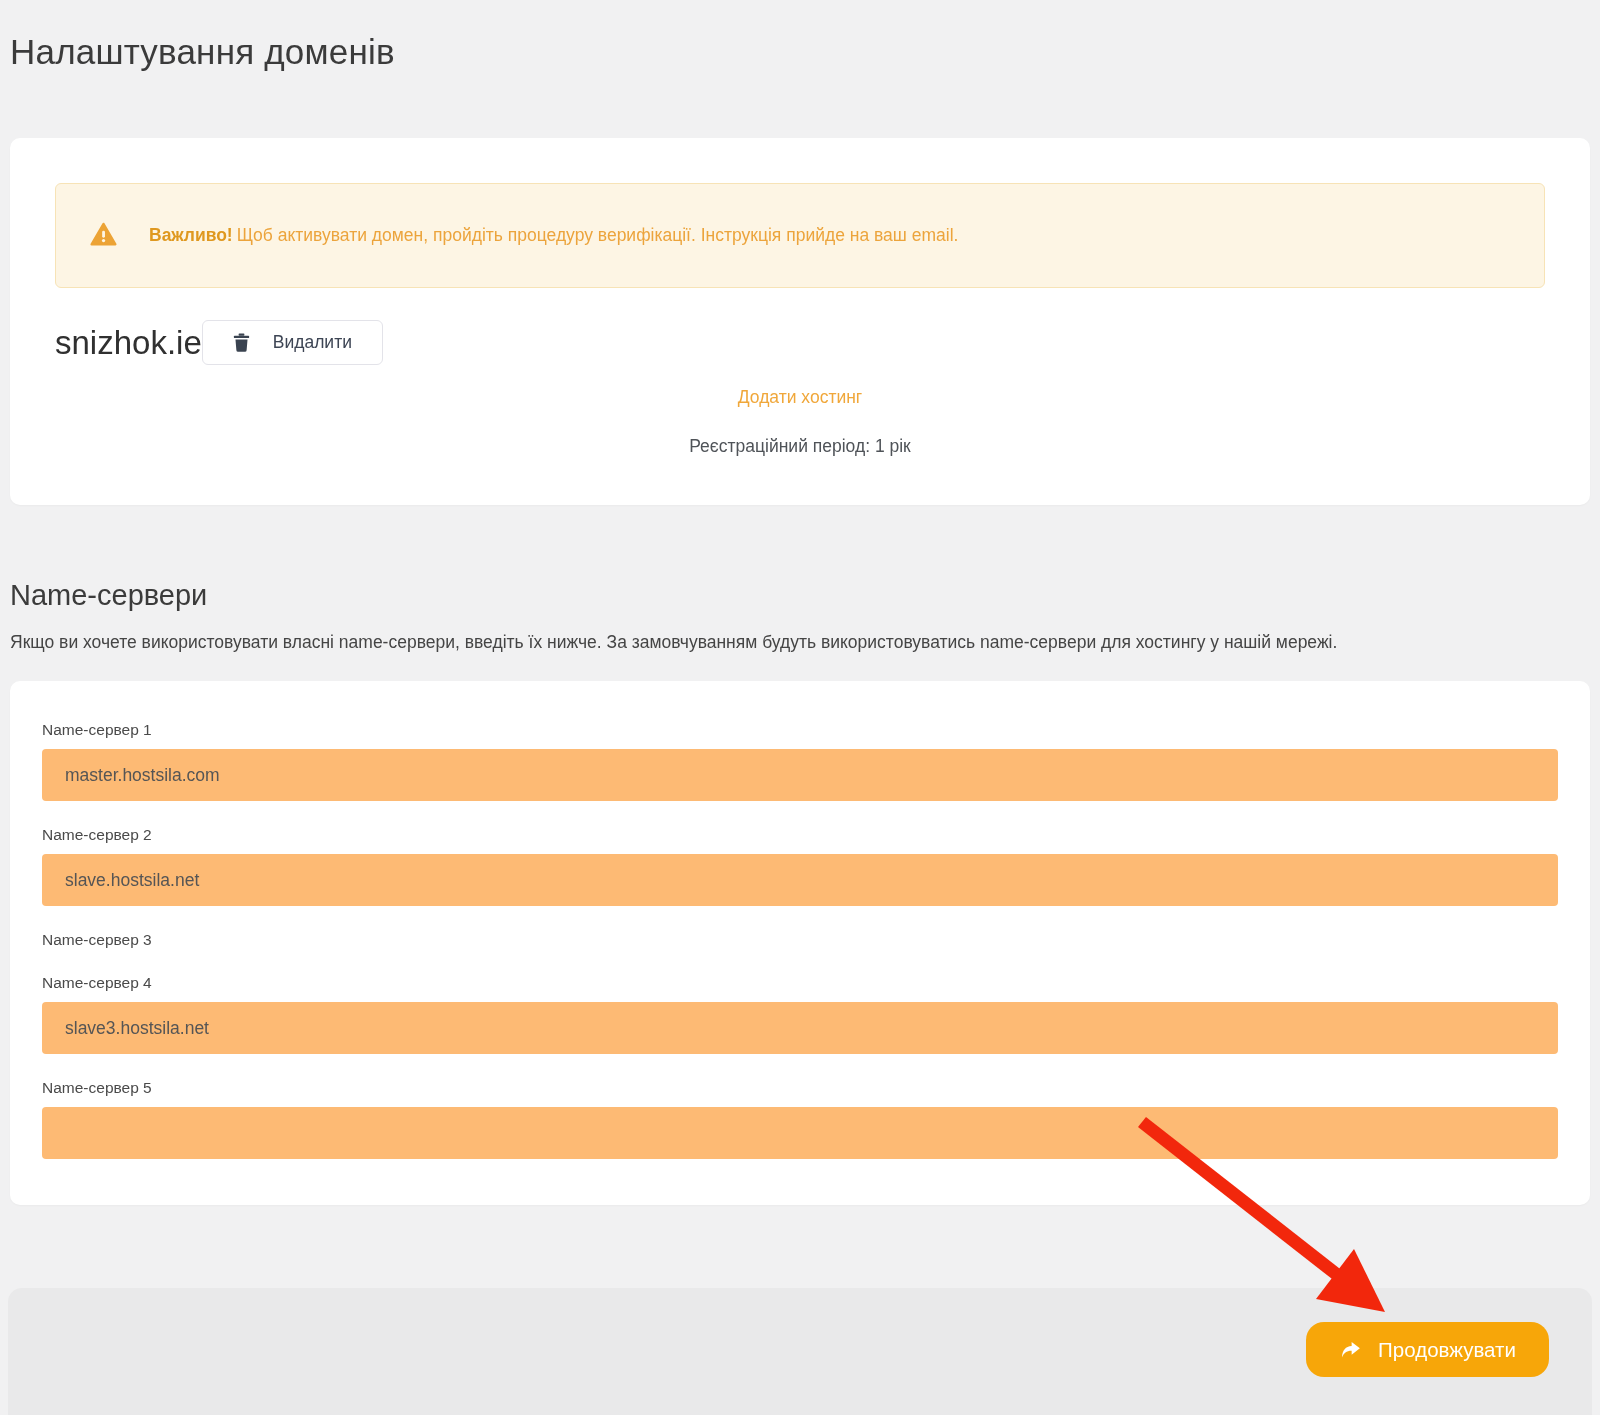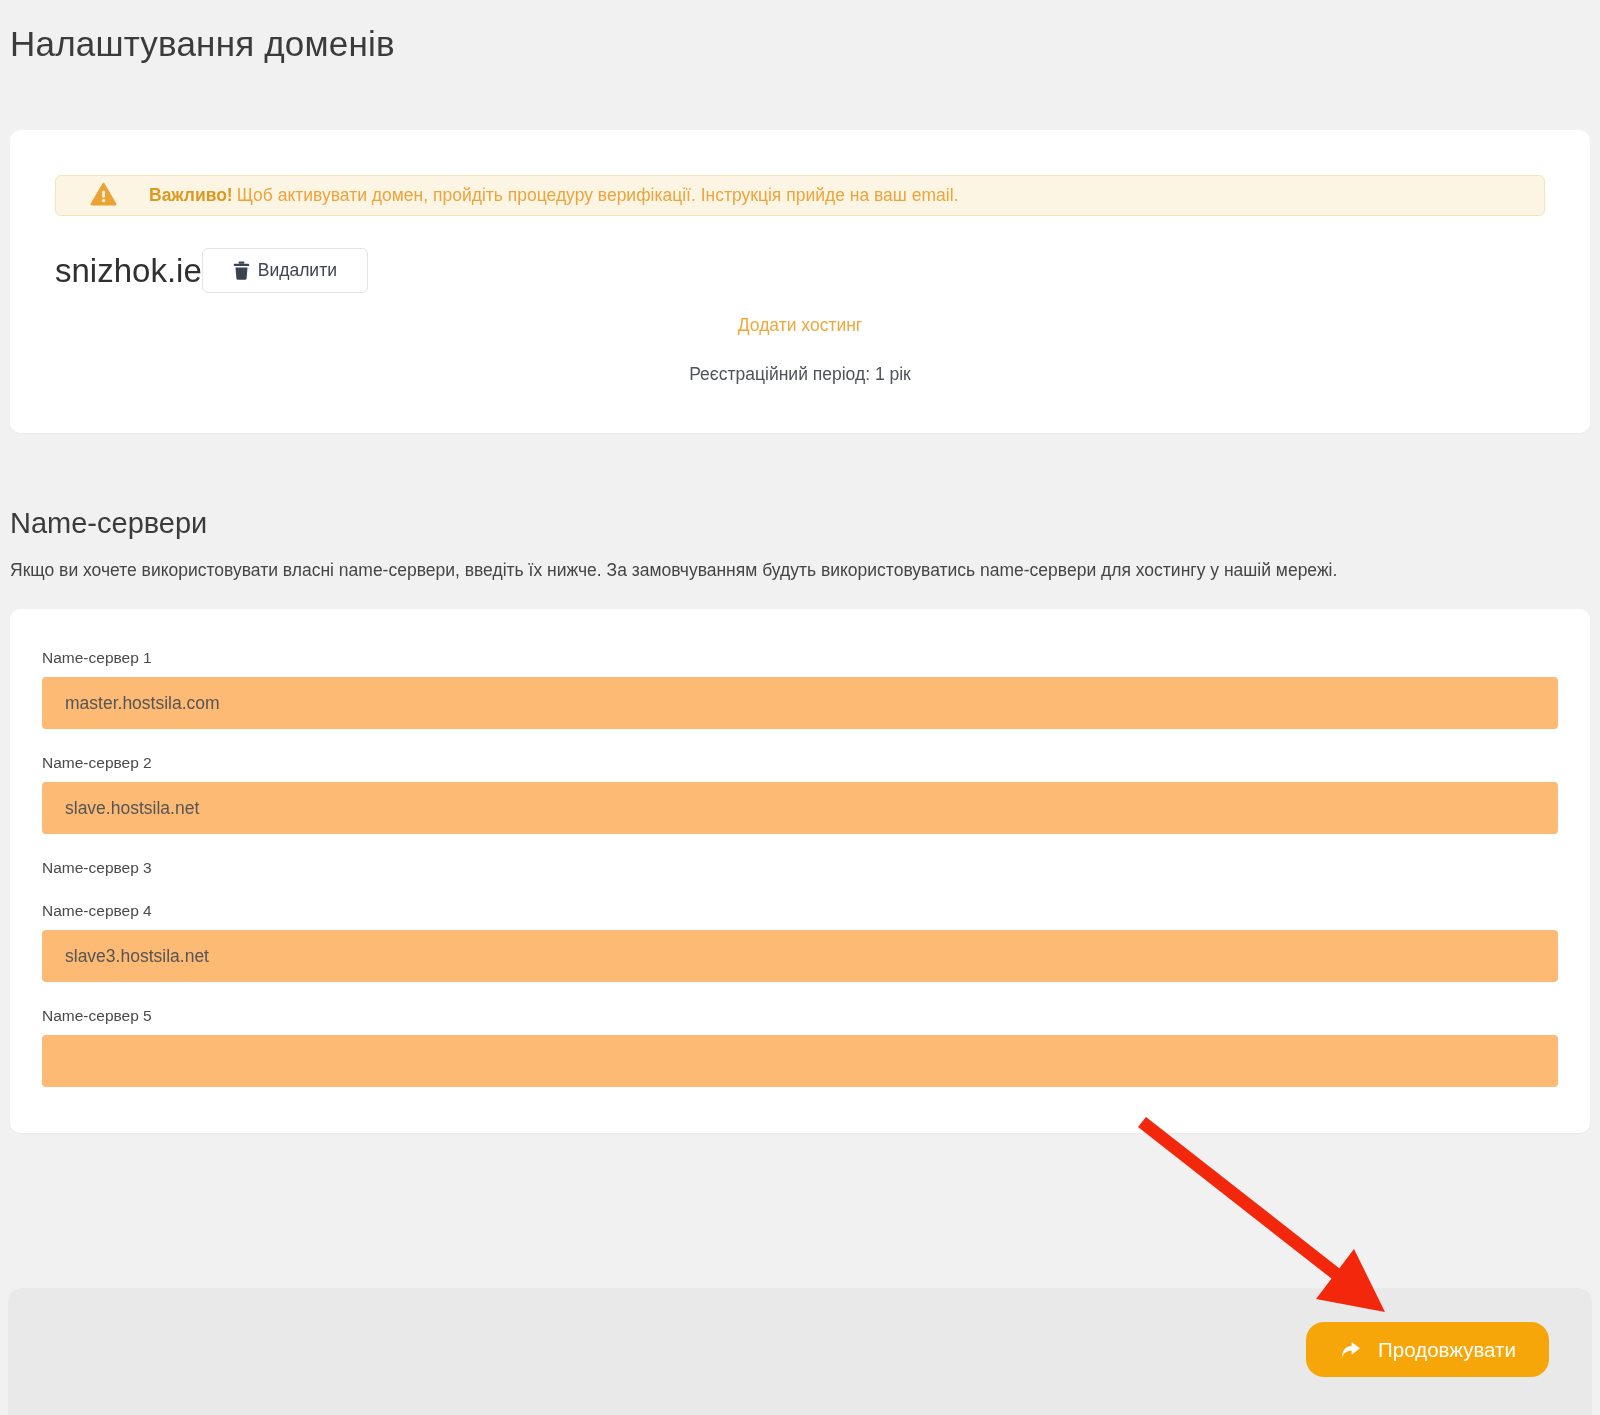--- a/index.html
+++ b/index.html
@@ -10,21 +10,21 @@
     color: #3d3d3d;
   }
   .page {
     position: relative;
     width: 1600px;
     height: 1415px;
     overflow: hidden;
     background: #f1f1f2;
   }
   .page-title {
-    padding: 24px 10px 0;
+    padding: 32px 10px 0;
     font-size: 35px;
     font-weight: 400;
     color: #3b3b3b;
     letter-spacing: 0.2px;
   }
   .card {
     background: #ffffff;
     border-radius: 10px;
     margin: 0 10px;
     box-shadow: 0 1px 2px rgba(0,0,0,0.03);
@@ -33,40 +33,40 @@
     margin-top: 66px;
     padding: 45px 45px 48px;
   }
   .alert {
     display: flex;
     align-items: center;
     gap: 32px;
     background: #fdf5e4;
     border: 1px solid #f7e3b6;
     border-radius: 6px;
-    padding: 8px 34px;
+    padding: 40px 34px;
     font-size: 17.5px;
   }
   .alert .alert-msg { color: #eca43c; }
   .alert .alert-bold { color: #df981f; font-weight: 700; margin-right: 4px; }
   .warning-icon { flex: 0 0 auto; display: inline-flex; margin-top: -2px; }
   .domain-row {
     display: flex;
     align-items: center;
     margin-top: 32px;
   }
   .domain-name {
     font-size: 33px;
     font-weight: 400;
     color: #303030;
   }
   .delete-button {
     display: inline-flex;
     align-items: center;
-    gap: 8px;
+    gap: 23px;
     background: #ffffff;
     border: 1px solid #e3e3e9;
     border-radius: 6px;
     padding: 11px 30px;
     font-size: 17.5px;
     color: #3d4554;
     font-family: inherit;
     cursor: pointer;
   }
   .meta-row {

